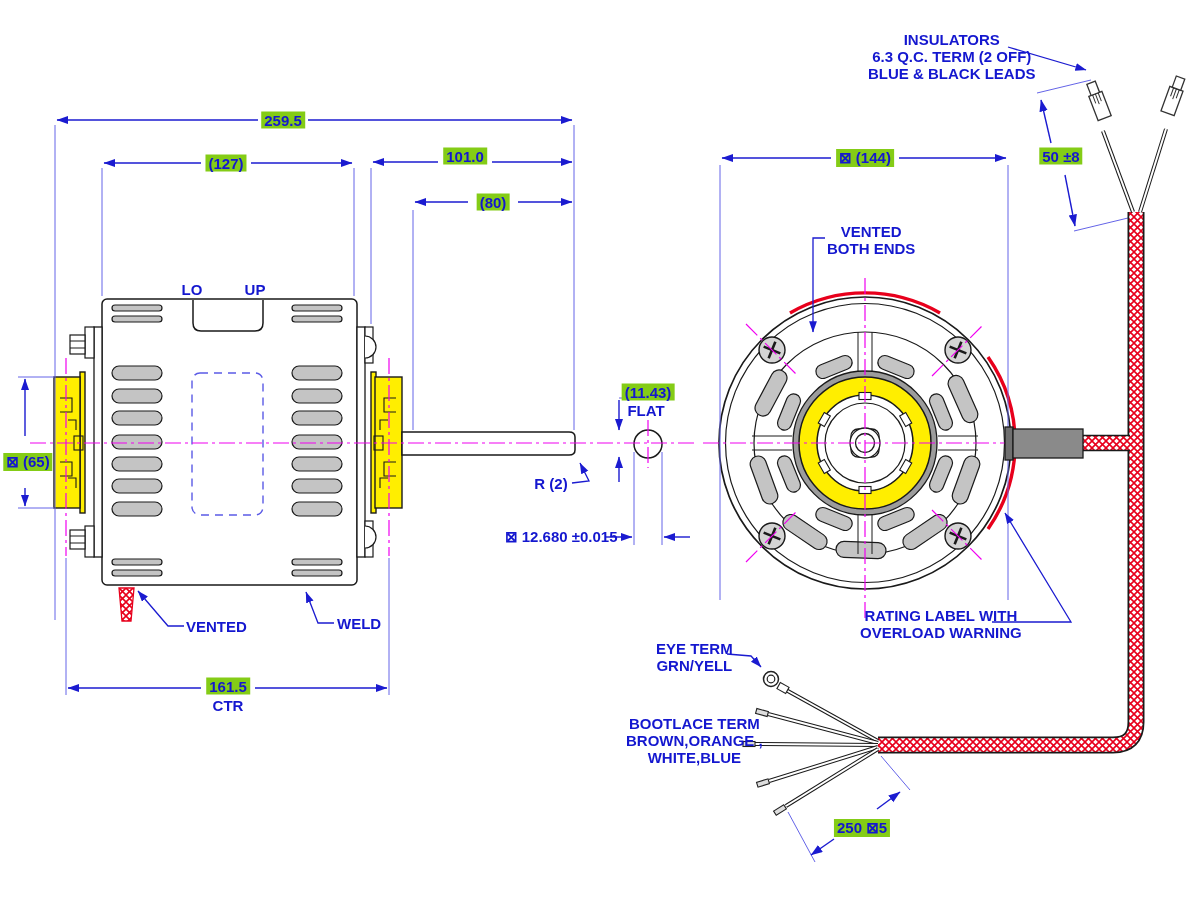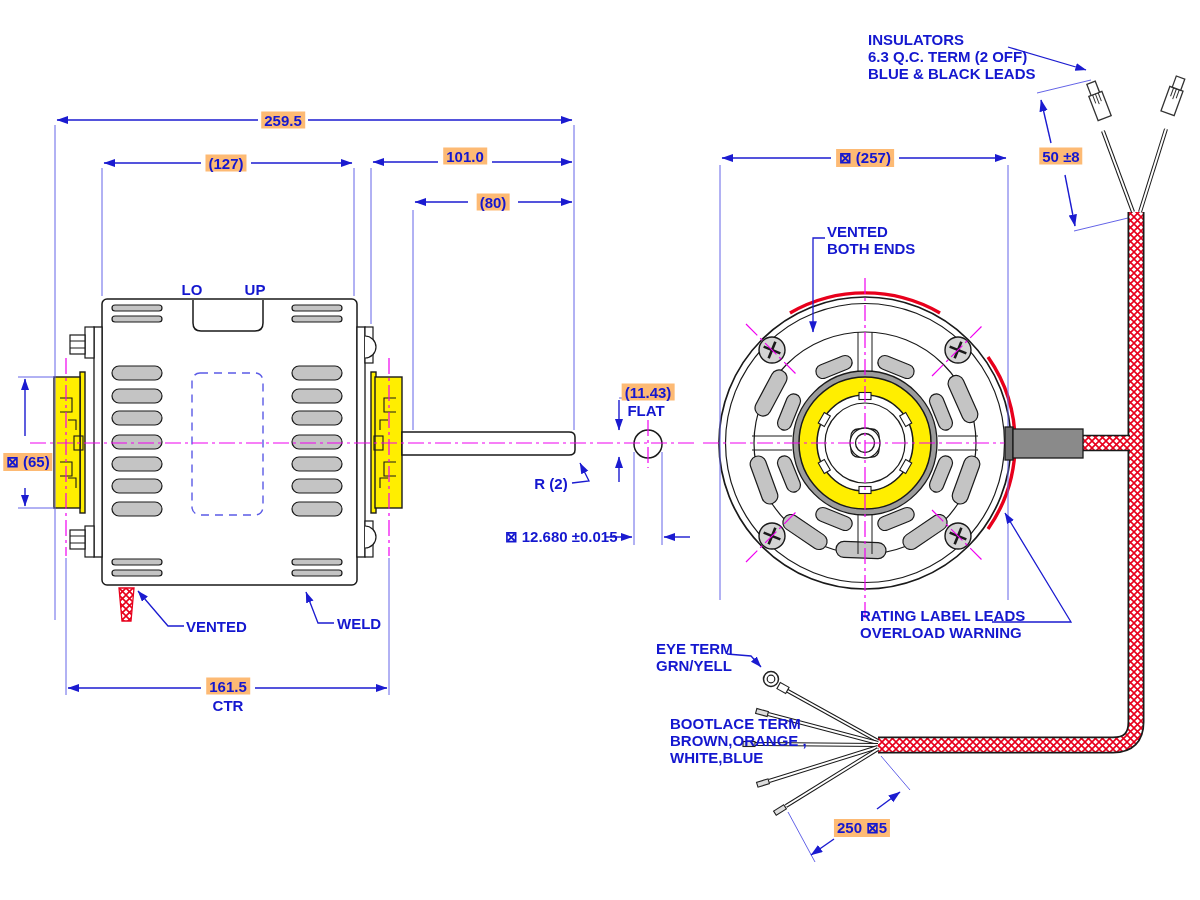--- a/index.html
+++ b/index.html
@@ -3,22 +3,22 @@
 <meta charset="utf-8">
 <style>
   html,body{margin:0;padding:0;background:#fff;}
   #canvas{position:relative;width:1200px;height:900px;background:#fff;overflow:hidden;
           font-family:"Liberation Sans",sans-serif;}
   svg{position:absolute;left:0;top:0;}
   .lb{position:absolute;font:bold 15px "Liberation Sans",sans-serif;color:var(--dimension,#1417cf);
       white-space:nowrap;z-index:5;}
   .c{transform:translate(-50%,-50%);}
   .l{transform:translate(0,-50%);}
-  .bg{background:#fdba74;padding:0 3px;}
-  .stack div{line-height:17px;}
+  .bg{background:#84cc16;padding:0 3px;}
+  .stack div{line-height:17px;text-align:center;}
 </style>
 </head>
 <body>
 
 <div id="canvas">
 
 <svg width="1200" height="900" viewBox="0 0 1200 900">
   <defs>
     <marker id="ab" markerWidth="9" markerHeight="7" refX="8.2" refY="3" orient="auto">
       <path d="M0,0 L8.5,3 L0,6 Z" fill="#1b1bd0"></path>
@@ -287,40 +287,40 @@
   <div class="lb c bg" style="left:228px;top:686px">161.5</div>
   <div class="lb c" style="left:228px;top:705px">CTR</div>
   <div class="lb l" style="left:186px;top:626px">VENTED</div>
   <div class="lb l" style="left:337px;top:623px">WELD</div>
 
   <div class="lb c bg" style="left:648px;top:392px">(11.43)</div>
   <div class="lb c" style="left:646px;top:410px">FLAT</div>
   <div class="lb c" style="left:551px;top:483px">R (2)</div>
   <div class="lb l" style="left:505px;top:537px">⊠  12.680 ±0.015</div>
 
-  <div class="lb c bg" style="left:865px;top:158px">⊠ (257)</div>
+  <div class="lb c bg" style="left:865px;top:158px">⊠ (144)</div>
   <div class="stack" style="position:absolute;left:827px;top:223px">
     <div class="lb" style="position:static">VENTED</div>
     <div class="lb" style="position:static">BOTH ENDS</div>
   </div>
   <div class="stack" style="position:absolute;left:860px;top:607px">
-    <div class="lb" style="position:static">RATING LABEL LEADS</div>
+    <div class="lb" style="position:static">RATING LABEL WITH</div>
     <div class="lb" style="position:static">OVERLOAD WARNING</div>
   </div>
 
   <div class="stack" style="position:absolute;left:868px;top:31px">
     <div class="lb" style="position:static">INSULATORS</div>
     <div class="lb" style="position:static">6.3 Q.C. TERM (2 OFF)</div>
     <div class="lb" style="position:static">BLUE &amp; BLACK LEADS</div>
   </div>
   <div class="lb c bg" style="left:1061px;top:156px">50 ±8</div>
   <div class="stack" style="position:absolute;left:656px;top:640px">
     <div class="lb" style="position:static">EYE TERM</div>
     <div class="lb" style="position:static">GRN/YELL</div>
   </div>
-  <div class="stack" style="position:absolute;left:670px;top:715px">
+  <div class="stack" style="position:absolute;left:626px;top:715px">
     <div class="lb" style="position:static">BOOTLACE TERM</div>
     <div class="lb" style="position:static">BROWN,ORANGE ,</div>
     <div class="lb" style="position:static">WHITE,BLUE</div>
   </div>
   <div class="lb c bg" style="left:862px;top:828px">250 ⊠5</div>
 
 </div>
 
 </body></html>

